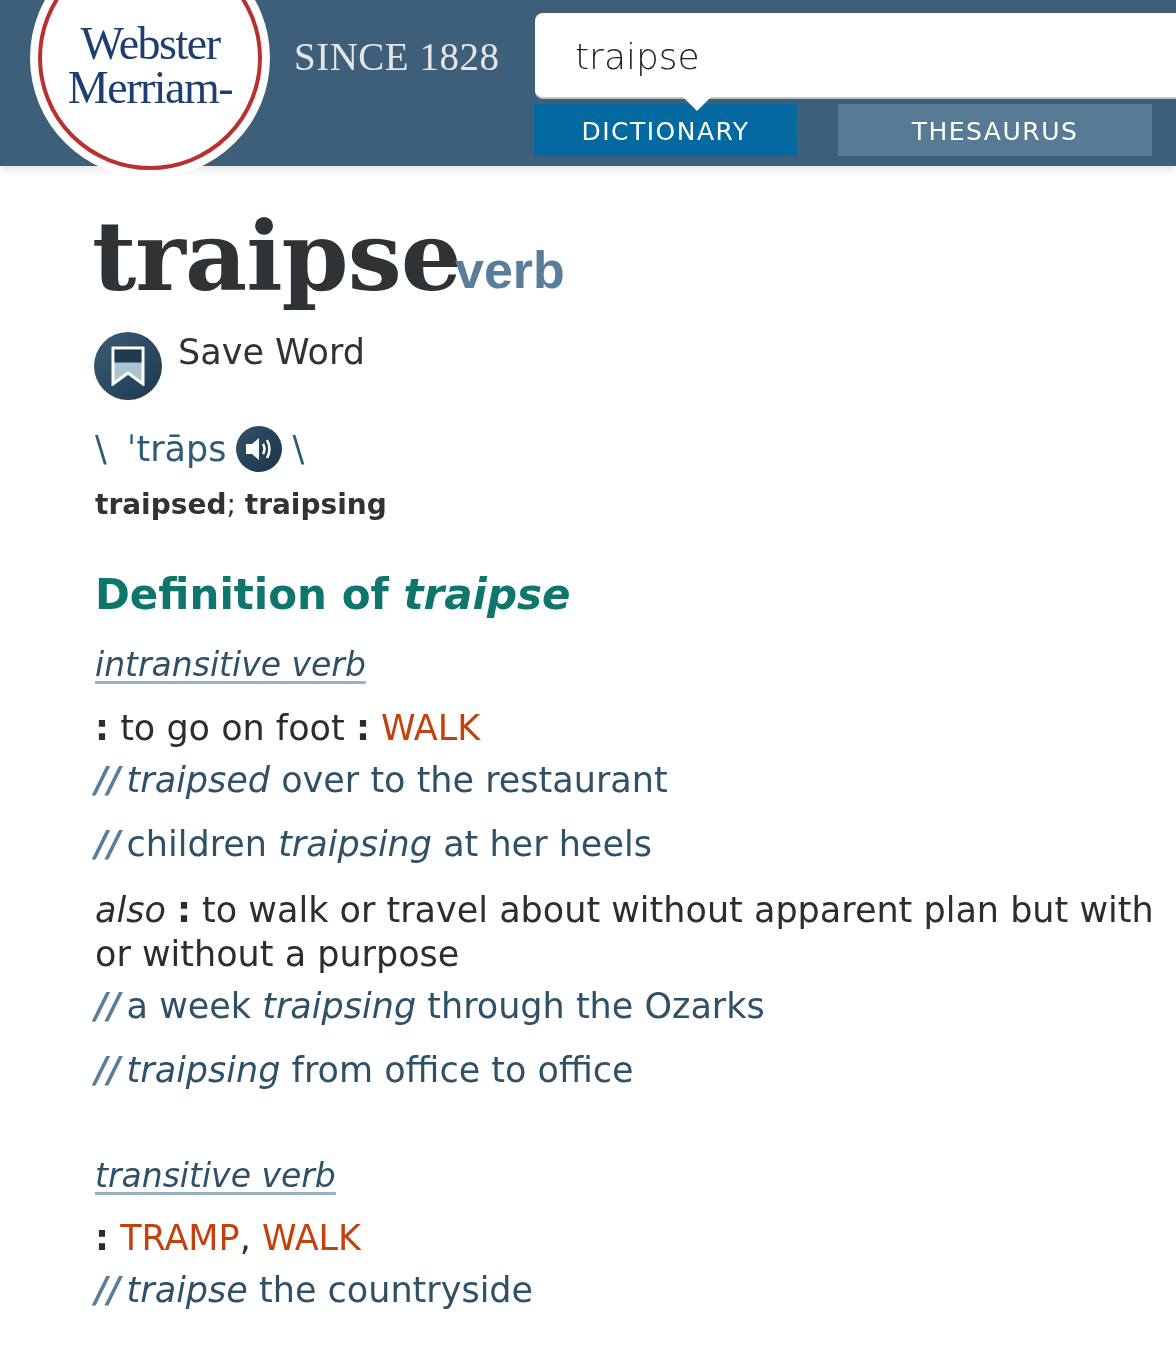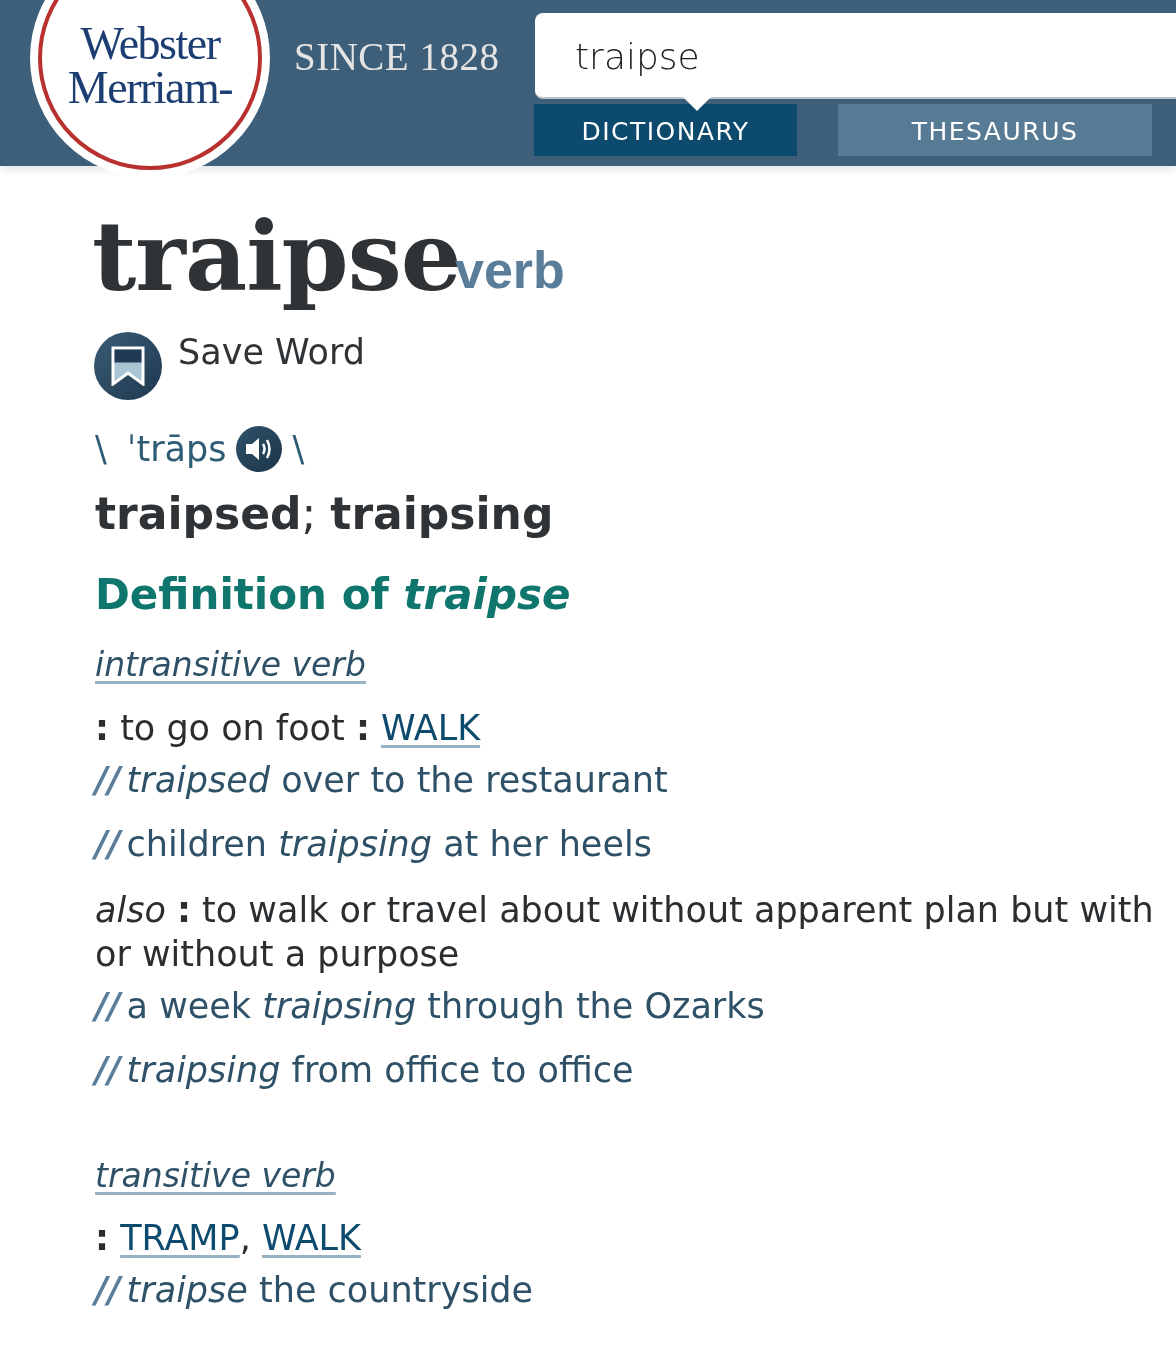--- a/index.html
+++ b/index.html
@@ -44,21 +44,21 @@
       position: absolute; left: 40px; top: 18px; width: 560px; height: 50px;
       border: none; outline: none; background: transparent;
       font-family: "DejaVu Sans", sans-serif; font-size: 36px; color: #1b1f22;
       font-weight: 300; padding: 0;
     }
     .tab {
       position: absolute; top: 104px; height: 52px; z-index: 2;
       color: #ffffff; text-align: center; line-height: 56px;
       font-family: "DejaVu Sans", sans-serif; font-size: 25px; letter-spacing: 1.5px;
     }
-    .tab-dict { left: 534px; width: 263px; background: #0c4a6e; }
+    .tab-dict { left: 534px; width: 263px; background: #0369a1; }
     .tab-thes { left: 838px; width: 314px; background: #587b95; }
     .tab-pointer {
       position: absolute; left: 683px; top: 97px; width: 0; height: 0; z-index: 3;
       border-left: 14px solid transparent; border-right: 14px solid transparent;
       border-top: 14px solid #ffffff;
     }
     
     .content { position: absolute; left: 95px; top: 0; width: 1060px; }
     .headword {
       position: absolute; left: -3px; top: 200px; white-space: nowrap;
@@ -82,38 +82,38 @@
     .prs {
       position: absolute; left: 0; top: 426px; display: flex; align-items: center;
       font-size: 35px; color: #2e5c75;
     }
     .audio {
       width: 46px; height: 46px; border-radius: 50%; margin: 0 10px 0 10px;
       background: linear-gradient(135deg, #2f536a, #1c3449);
       display: inline-flex; align-items: center; justify-content: center; cursor: pointer;
     }
     .inflections {
-      position: absolute; left: 0; top: 488px; font-size: 44px; color: #303336;
+      position: absolute; left: 0; top: 488px; font-size: 28px; color: #303336;
     }
     .inflections b { font-weight: bold; }
     .def-heading {
       position: absolute; left: 0; top: 570px; font-size: 42px; font-weight: bold; color: #0f766e;
     }
     .def-heading i { font-style: italic; }
     .pos {
       position: absolute; left: 0; font-size: 33px; font-style: italic; color: #2e5168;
       text-decoration: underline; text-decoration-color: #97b2c5; text-underline-offset: 5px;
       cursor: pointer;
     }
     .sense {
       position: absolute; left: 0; font-size: 35px; color: #2b2e31; width: 1060px; line-height: 44px;
     }
     .sense .col { font-weight: bold; }
     .xref {
-      color: #0c4a6e; text-decoration: underline; text-decoration-color: #97b2c5;
+      color: #c2410c; text-decoration-color: #97b2c5;
       text-underline-offset: 5px; cursor: pointer;
     }
     .vis {
       position: absolute; left: 0; font-size: 35px; color: #2e5168; white-space: nowrap;
     }
     .vis .slash { color: #5a7d99; font-weight: bold; font-style: italic; margin-right: 6px; }
     .vis i { font-style: italic; }
     .sense i.sl { font-style: italic; }
   </style>
 </head>

